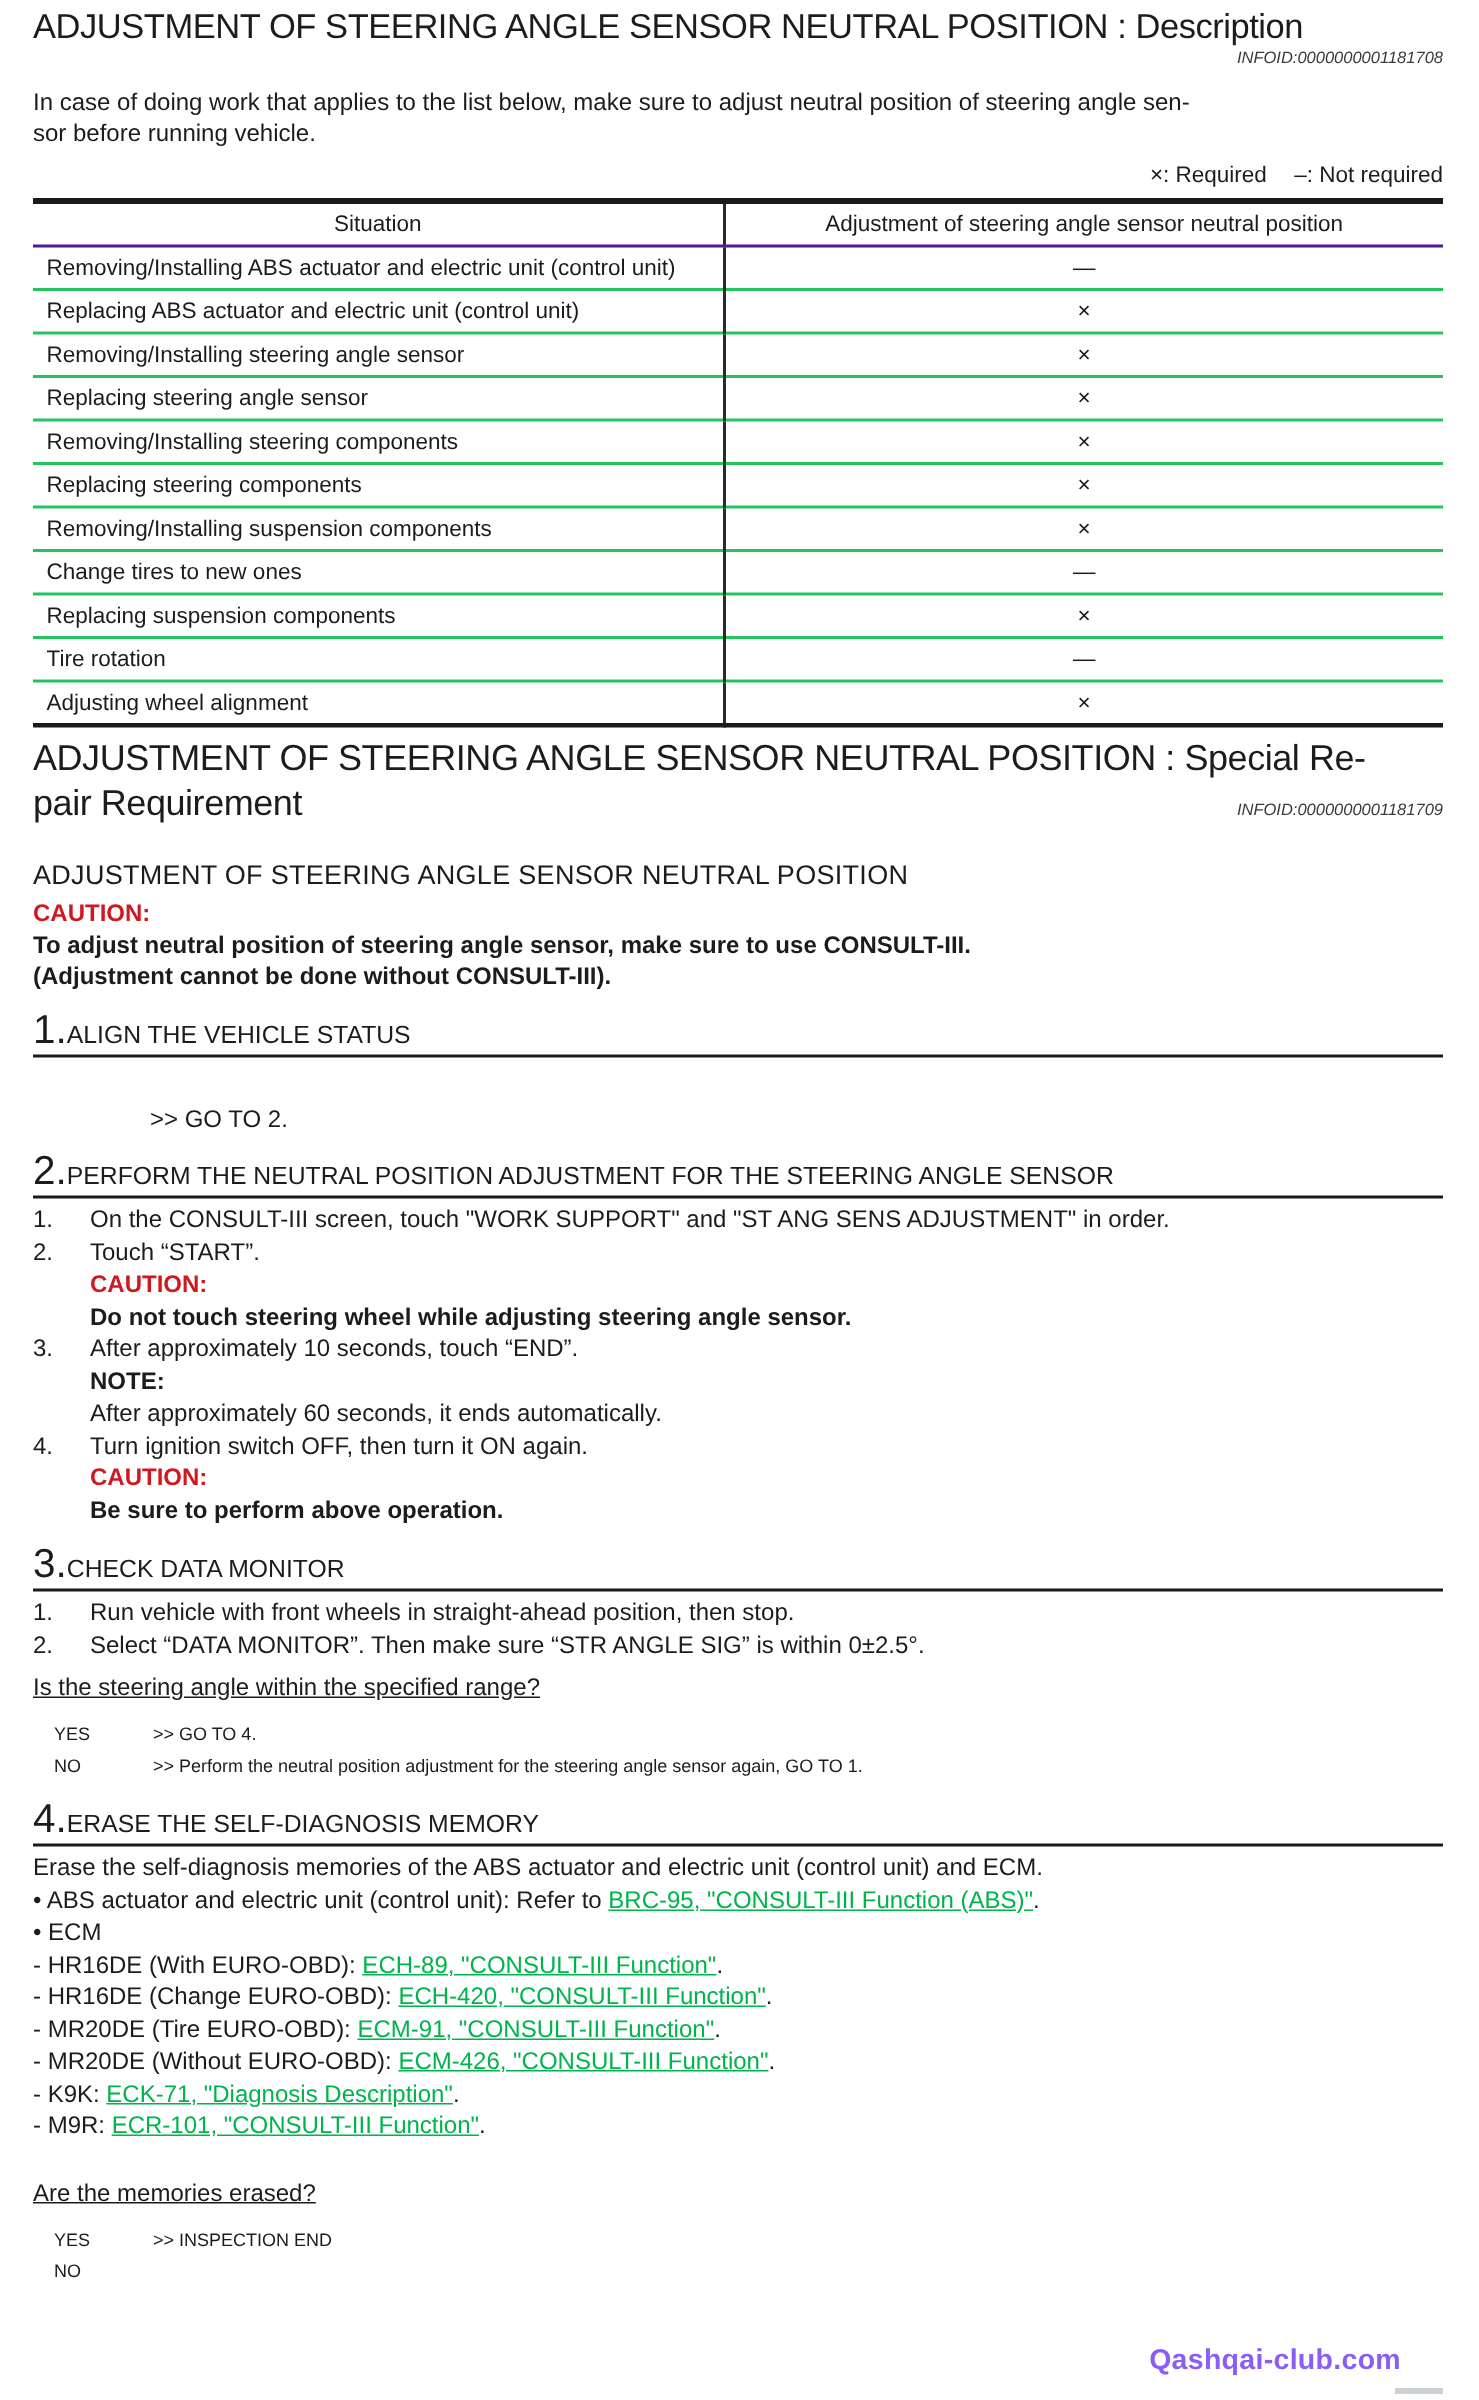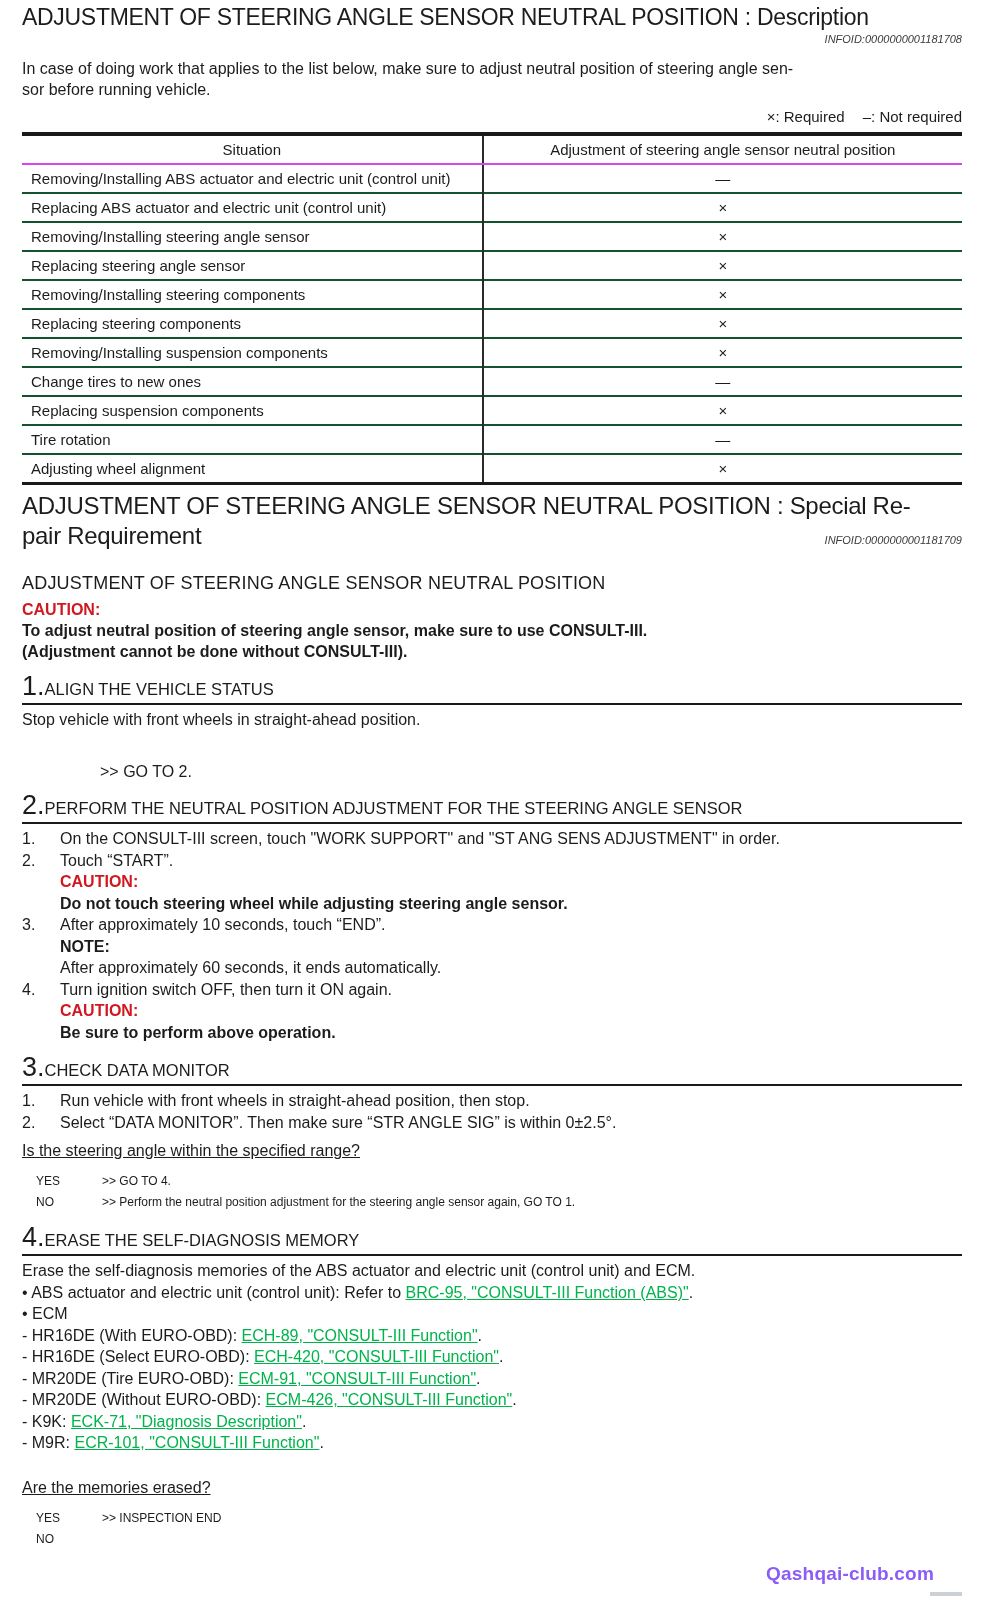--- a/index.html
+++ b/index.html
@@ -12,22 +12,22 @@
 
   .h1{font-size:23px;font-weight:400;letter-spacing:-0.3px;line-height:27px;margin:0;}
   .infoid{font-size:11px;font-style:italic;color:#3a3a3a;text-align:right;margin-top:2px;}
   .intro{font-size:16px;line-height:21px;margin-top:13px;}
   .intro span{display:block;}
   .legend{font-size:15px;text-align:right;margin-top:8px;}
   .legend span{margin-left:14px;}
 
   table.req{width:940px;border-collapse:collapse;margin-top:7px;font-size:15px;
     border-top:4px solid #1a1a1a;border-bottom:3px solid #1a1a1a;}
-  table.req th{font-weight:400;text-align:center;padding:5px 4px;border-bottom:2px solid #d946ef;}
-  table.req td{padding:5px 4px;border-top:2px solid #14532d;}
+  table.req th{font-weight:400;text-align:center;padding:5px 4px;border-bottom:2px solid #4c1d95;}
+  table.req td{padding:5px 4px;border-top:2px solid #22c55e;}
   table.req .sit{width:49%;text-align:left;padding-left:9px;}
   table.req .val{text-align:center;}
   table.req .divider{border-right:2px solid #2a2a2a;}
 
   .h2wrap{position:relative;margin-top:6px;}
   .h2{font-size:24px;font-weight:400;letter-spacing:-0.3px;line-height:30px;margin:0;}
   .h2 span{display:block;}
   .infoid2{position:absolute;right:0;bottom:5px;font-size:11px;font-style:italic;color:#3a3a3a;}
 
   .subheading{font-size:18px;margin-top:22px;letter-spacing:0.2px;}
@@ -143,21 +143,20 @@
   </div>
 
   <div class="subheading">ADJUSTMENT OF STEERING ANGLE SENSOR NEUTRAL POSITION</div>
   <div class="caution-label">CAUTION:</div>
   <div class="bold-line">To adjust neutral position of steering angle sensor, make sure to use CONSULT-III.</div>
   <div class="bold-line">(Adjustment cannot be done without CONSULT-III).</div>
 
   <div class="step-head">
     <span class="step-num">1.</span><span class="step-title">ALIGN THE VEHICLE STATUS</span>
   </div>
-  <div class="step-body">Stop vehicle with front wheels in straight-ahead position.</div>
   <div class="goto">&gt;&gt; GO TO 2.</div>
 
   <div class="step-head">
     <span class="step-num">2.</span><span class="step-title">PERFORM THE NEUTRAL POSITION ADJUSTMENT FOR THE STEERING ANGLE SENSOR</span>
   </div>
   <div class="step-body">
     <div class="oli">
       <span class="n">1.</span>
       <span class="t">On the CONSULT-III screen, touch "WORK SUPPORT" and "ST ANG SENS ADJUSTMENT" in order.</span>
     </div>
@@ -218,21 +217,21 @@
     <div class="ref-line">
       <span>• ABS actuator and electric unit (control unit): Refer to </span><a class="green-link">BRC-95, "CONSULT-III Function (ABS)"</a><span>.</span>
     </div>
     <div class="ref-line">
       <span>• ECM</span><a class="green-link"></a><span></span>
     </div>
     <div class="ref-line">
       <span>- HR16DE (With EURO-OBD): </span><a class="green-link">ECH-89, "CONSULT-III Function"</a><span>.</span>
     </div>
     <div class="ref-line">
-      <span>- HR16DE (Select EURO-OBD): </span><a class="green-link">ECH-420, "CONSULT-III Function"</a><span>.</span>
+      <span>- HR16DE (Change EURO-OBD): </span><a class="green-link">ECH-420, "CONSULT-III Function"</a><span>.</span>
     </div>
     <div class="ref-line">
       <span>- MR20DE (Tire EURO-OBD): </span><a class="green-link">ECM-91, "CONSULT-III Function"</a><span>.</span>
     </div>
     <div class="ref-line">
       <span>- MR20DE (Without EURO-OBD): </span><a class="green-link">ECM-426, "CONSULT-III Function"</a><span>.</span>
     </div>
     <div class="ref-line">
       <span>- K9K: </span><a class="green-link">ECK-71, "Diagnosis Description"</a><span>.</span>
     </div>

